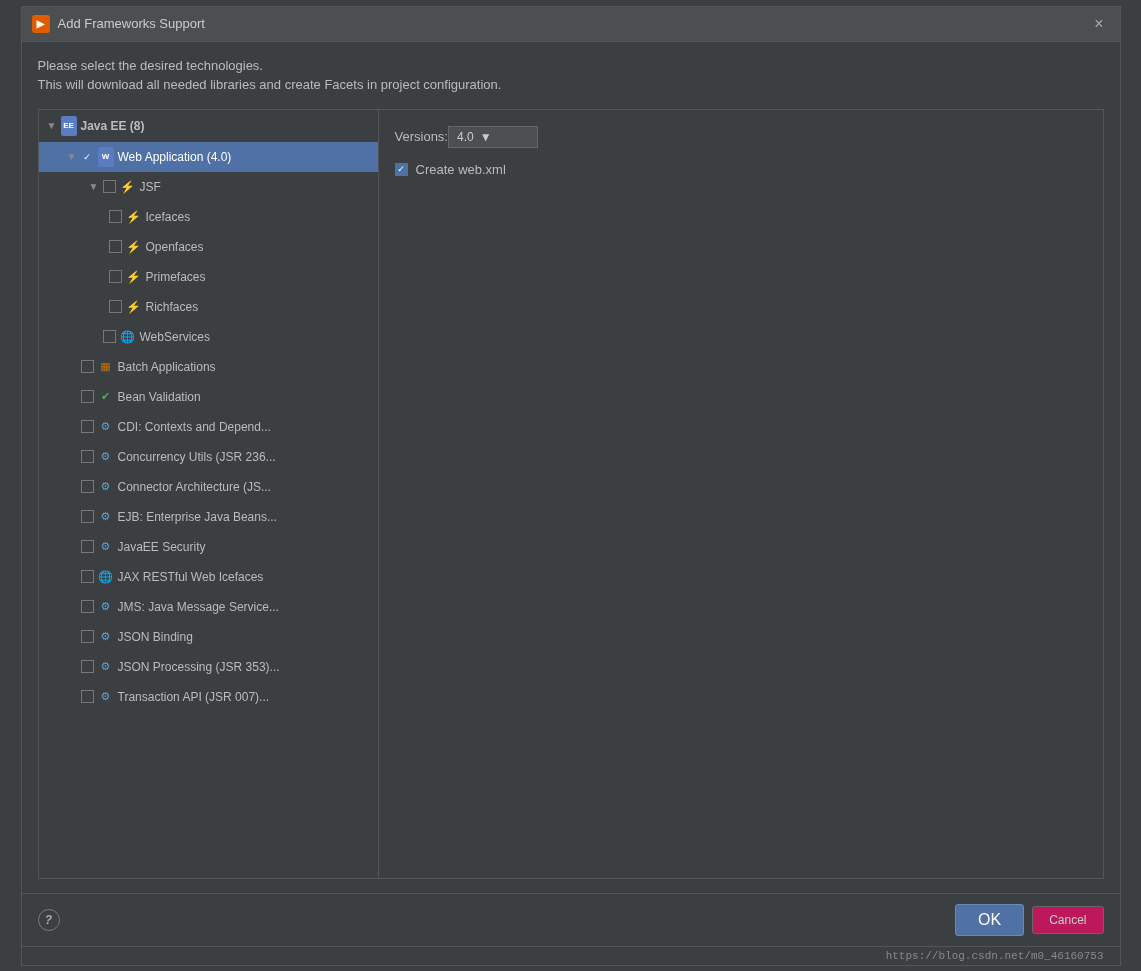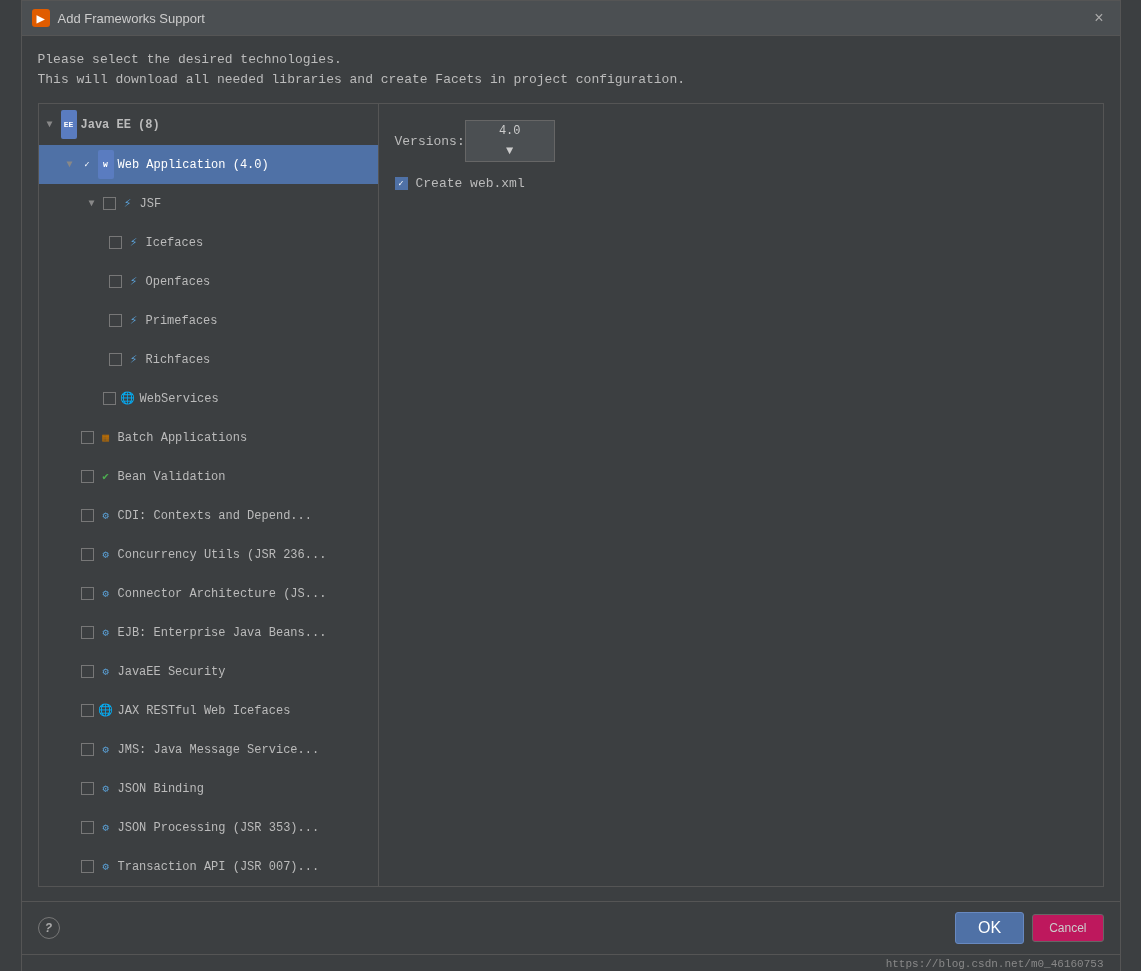--- a/index.html
+++ b/index.html
@@ -56,21 +56,20 @@
       cursor: pointer;
       font-size: 16px;
       padding: 2px 6px;
       border-radius: 3px;
     }
     .dialog-body {
       padding: 14px 16px;
       flex: 1;
       display: flex;
       flex-direction: column;
-      font-family: Liberation Mono, monospace;
     }
     .description {
       color: #bbbbbb;
       font-size: 13px;
       margin-bottom: 14px;
       line-height: 1.5;
     }
     .main-content {
       display: flex;
       flex: 1;
@@ -137,21 +136,21 @@
       font-size: 9px;
     }
     .expand-arrow {
       font-size: 10px;
       color: #888;
       width: 10px;
       display: inline-block;
     }
     .framework-icon {
       width: 16px;
-      height: 29px;
+      height: 20px;
       display: inline-flex;
       align-items: center;
       justify-content: center;
       font-size: 9px;
       flex-shrink: 0;
     }
     
     .versions-row {
       display: flex;
       align-items: center;
@@ -165,21 +164,20 @@
       background: #4b4f52;
       border: 1px solid #666;
       color: #cccccc;
       padding: 3px 8px;
       font-size: 12px;
       cursor: pointer;
       display: flex;
       align-items: center;
       gap: 6px;
       width: 90px;
-      flex-direction: column;
     }
     .create-xml-row {
       display: flex;
       align-items: center;
       gap: 8px;
       color: #bbbbbb;
       font-size: 13px;
     }
     
     .dialog-footer {

